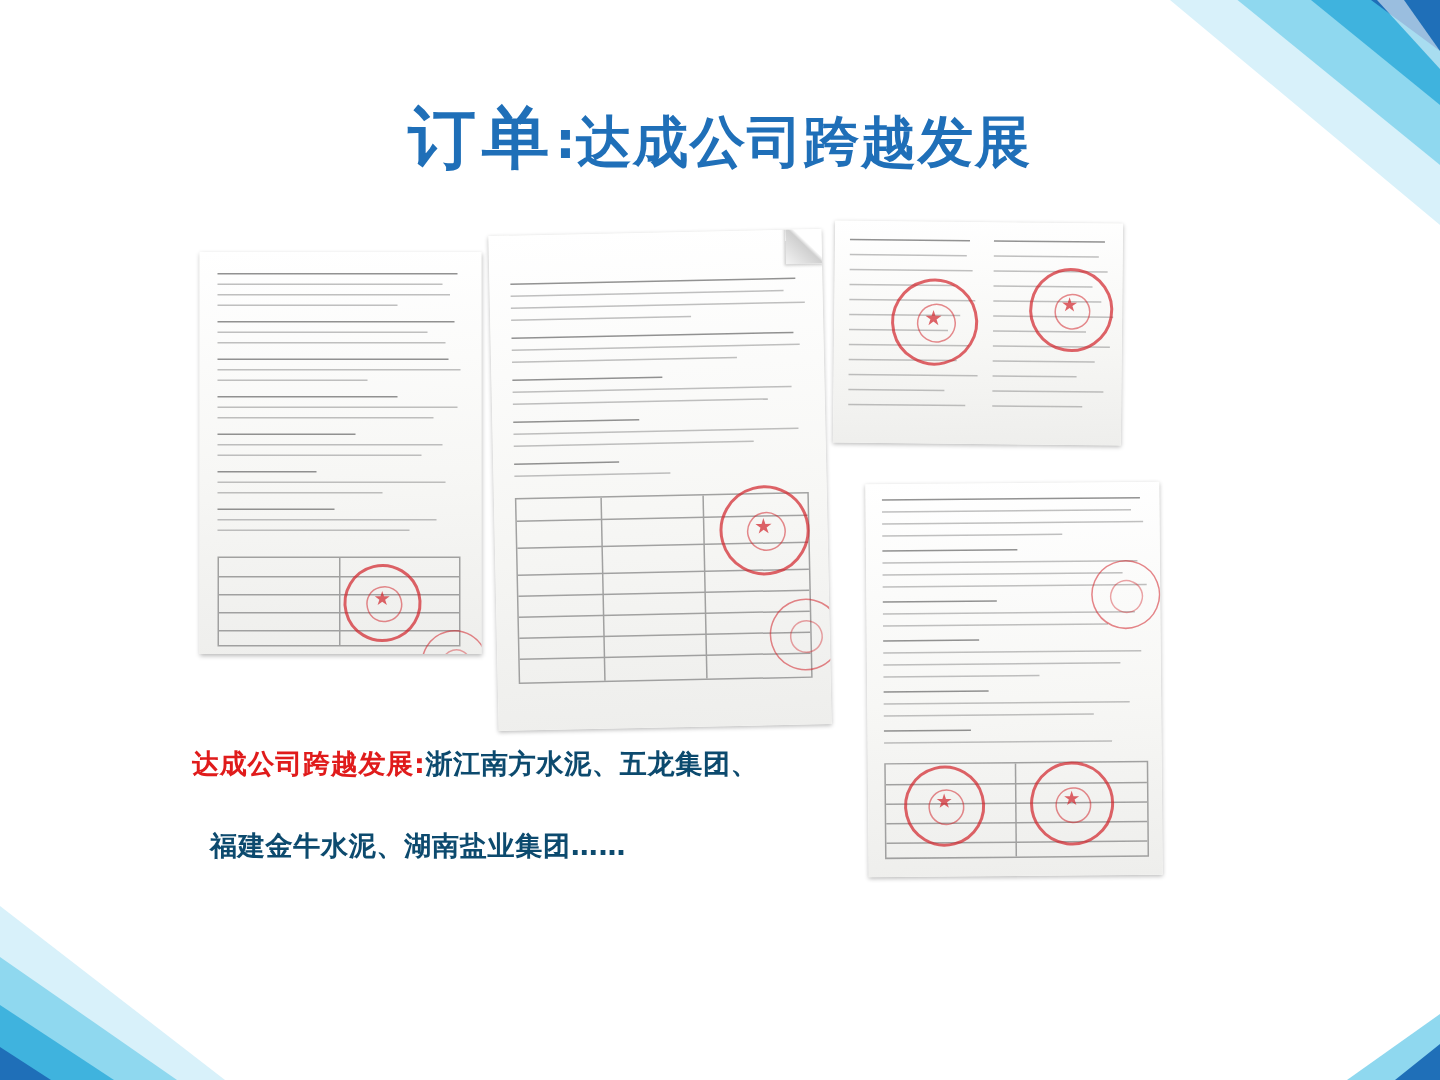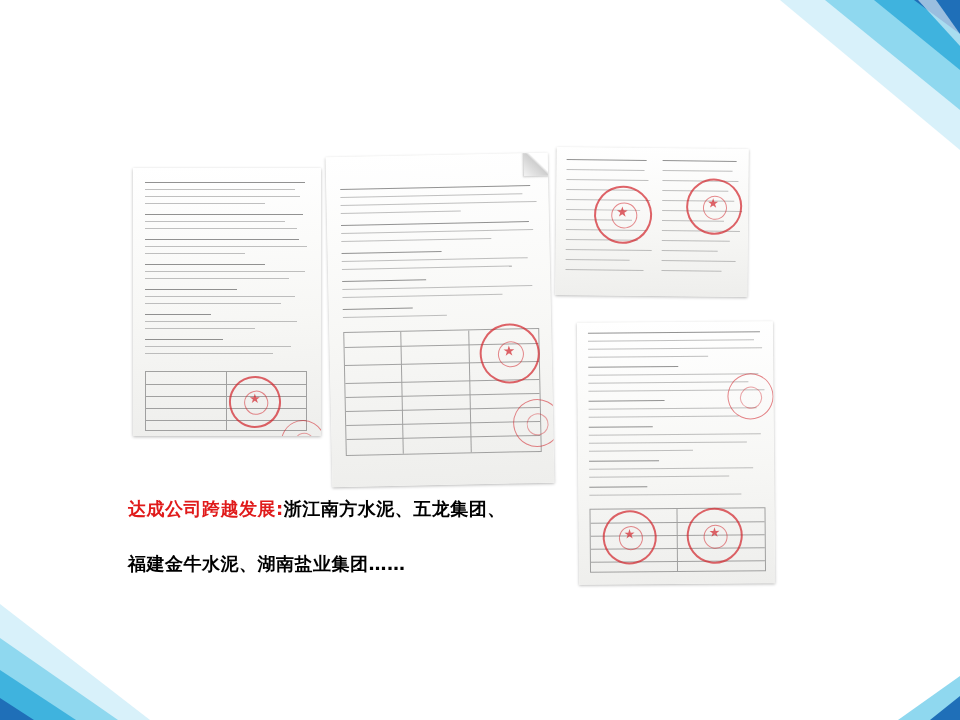--- a/index.html
+++ b/index.html
@@ -130,26 +130,26 @@
   .curl {
     position: absolute;
     width: 26px; height: 26px;
     background: linear-gradient(225deg, #ffffff 45%, #cfcfcf 52%, #f3f3f3 100%);
     box-shadow: -1px 1px 2px rgba(0,0,0,.2);
   }
   .caption-line {
     font-family: "DejaVu Sans", sans-serif;
     font-size: 18px;
     font-weight: bold;
-    color: #000000;
+    color: #0c4a6e;
     letter-spacing: .5px;
   }
   .cap-red { color: #e01b1b; }
   .caption-row1 { position: absolute; top: 497px; left: 128px; white-space: nowrap; }
-  .caption-row2 { position: absolute; top: 552px; left: 128px; white-space: nowrap; }
+  .caption-row2 { position: absolute; top: 552px; left: 140px; white-space: nowrap; }
 </style>
 </head>
 <body>
 
 <div class="slide">
 
   <svg class="deco deco-tr" viewBox="0 0 300 150">
     <polygon points="300,0 300,150 120,0" fill="#d8f1fa"></polygon>
     <polygon points="300,0 300,110 165,0" fill="#8fd8ef"></polygon>
     <polygon points="300,0 300,70 214,0" fill="#3fb3de"></polygon>
@@ -162,20 +162,23 @@
     <polygon points="0,130 0,48 118,130" fill="#8fd8ef"></polygon>
     <polygon points="0,130 0,80 76,130" fill="#3fb3de"></polygon>
     <polygon points="0,130 0,108 34,130" fill="#1f6fb8"></polygon>
   </svg>
 
   <svg class="deco deco-br" viewBox="0 0 120 60">
     <polygon points="120,60 120,16 58,60" fill="#8fd8ef"></polygon>
     <polygon points="120,60 120,36 90,60" fill="#1f6fb8"></polygon>
   </svg>
 
+  <div class="title-block">
+    <span class="title-main">订单</span><span class="title-colon">:</span><span class="title-sub">达成公司跨越发展</span>
+  </div>
 
   <div class="doc" style="left:133px; top:168px; width:188px; height:268px;">
     <div class="doc-paper"></div>
     <div class="doc-lines">
       <i class="b" style="left:12px; top:14px; width:160px;"></i>
       <i style="left:12px; top:21px; width:150px;"></i>
       <i style="left:12px; top:28px; width:155px;"></i>
       <i style="left:12px; top:35px; width:120px;"></i>
       <i class="b" style="left:12px; top:46px; width:158px;"></i>
       <i style="left:12px; top:53px; width:140px;"></i>

